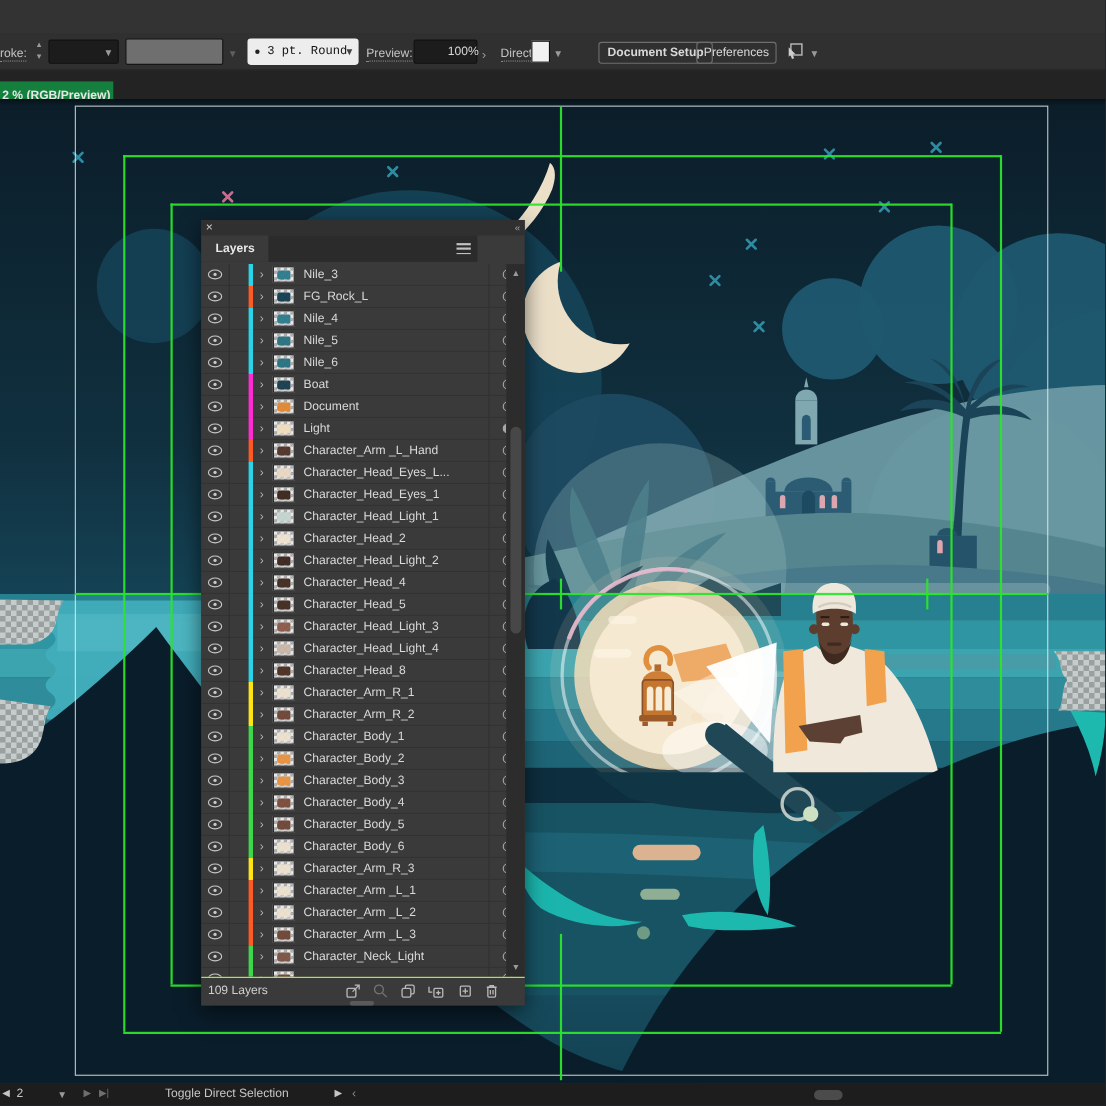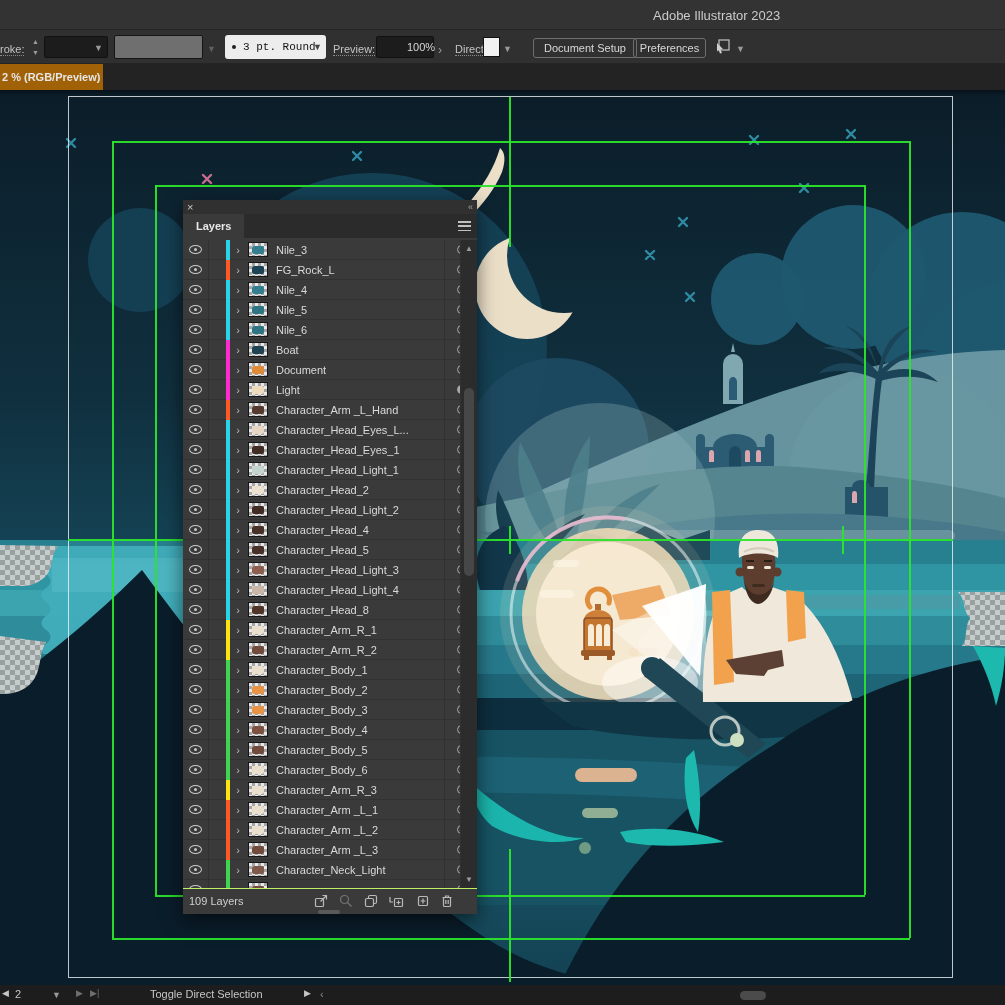--- a/index.html
+++ b/index.html
@@ -20,35 +20,35 @@
   .swatch-gray{position:absolute;left:114px;top:5px;width:89px;height:24px;background:#6f6f6f;border:1px solid #151515;border-radius:2px;}
   .brush-pill{position:absolute;left:225px;top:5px;width:101px;height:24px;background:#ededed;border-radius:3px;color:#131313;font-size:11px;line-height:24px;}
   .brush-pill .dot{position:absolute;left:7px;top:10px;width:4px;height:4px;border-radius:50%;background:#222;}
   .brush-pill .txt{position:absolute;left:18px;font-family:Liberation Mono, monospace;}
   .brush-pill .bchev{position:absolute;right:4px;top:0;color:#444;font-size:9px;}
   .tb-btn{position:absolute;top:8px;height:20px;border:1px solid #6e6e6e;border-radius:3px;color:#d8d8d8;font-size:11px;line-height:18px;text-align:center;background:transparent;}
   .style-swatch{position:absolute;left:483px;top:7px;width:17px;height:20px;background:#f2f2f2;border:1px solid #111;}
 
   
   .tabbar{position:absolute;left:0;top:64px;width:1005px;height:26px;background:#232323;}
-  .doc-tab{position:absolute;left:0;top:0;width:103px;height:26px;background:#a16207;color:#e6e6e6;font-size:11px;font-weight:bold;line-height:26px;padding-left:2px;white-space:nowrap;overflow:hidden;}
+  .doc-tab{position:absolute;left:0;top:10px;width:103px;height:26px;background:#15803d;color:#e6e6e6;font-size:11px;font-weight:bold;line-height:26px;padding-left:2px;white-space:nowrap;overflow:hidden;}
 
   
   .canvas{position:absolute;left:0;top:90px;width:1005px;height:895px;overflow:hidden;background:#0b1d29;}
   .artboard-border{position:absolute;left:68px;top:6px;width:885px;height:882px;border:1px solid rgba(238,243,245,.8);}
   .guide{position:absolute;background:#2be52b;opacity:.95;}
   .gv{width:2px;} .gh{height:2px;}
   .topshadow{position:absolute;left:0;top:0;width:1005px;height:6px;background:linear-gradient(rgba(0,0,0,.4),rgba(0,0,0,0));}
 
   
   .panel{position:absolute;left:183px;top:200px;width:294px;height:714px;background:#3a3a3a;box-shadow:0 6px 18px rgba(0,0,0,.55);font-size:11px;color:#d9d9d9;}
   .panel-grip-top{position:absolute;left:0;top:0;width:294px;height:14px;background:#303030;}
   .panel-close{position:absolute;left:4px;top:0px;color:#c9c9c9;font-size:11px;line-height:14px;}
   .panel-collapse{position:absolute;right:5px;top:0px;color:#a5a5a5;font-size:9px;line-height:14px;letter-spacing:-1px;}
-  .panel-tabs{position:absolute;left:0;top:14px;width:294px;height:24px;background:#2b2b2b;}
+  .panel-tabs{position:absolute;left:0;top:14px;width:251px;height:24px;background:#2b2b2b;}
   .panel-tab{position:absolute;left:0;top:0;height:24px;padding:0 13px;background:#3a3a3a;color:#e8e8e8;font-weight:bold;line-height:24px;}
   .panel-menu{position:absolute;right:6px;top:7px;width:13px;height:10px;display:flex;flex-direction:column;justify-content:space-between;}
   .panel-menu i{display:block;height:1.5px;background:#c0c0c0;}
   .rows{position:absolute;left:0;top:40px;width:294px;height:648px;overflow:hidden;background:#3a3a3a;}
   .lrow{position:relative;width:294px;height:20px;border-bottom:1px solid #323232;display:flex;align-items:center;}
   .cell-eye{width:26px;height:20px;display:flex;align-items:center;justify-content:center;border-right:1px solid #313131;flex:none;}
   .eye{width:13px;height:9px;border:1.5px solid #c9c9c9;border-radius:55%;position:relative;}
   .eye::after{content:'';position:absolute;inset:0;margin:auto;width:3.5px;height:3.5px;border-radius:50%;background:#c9c9c9;}
   .cell-lock{width:17px;flex:none;height:20px;}
   .cbar{width:4px;height:20px;flex:none;}
@@ -76,23 +76,20 @@
   .statusbar{position:absolute;left:0;top:985px;width:1005px;height:20px;background:#1d1d1d;color:#c6c6c6;font-size:11px;}
   .sb{position:absolute;top:3px;}
   .sb-dim{color:#6f6f6f;}
   .sb-pill{position:absolute;left:740px;top:6px;width:26px;height:9px;border-radius:5px;background:#4b4b4b;}
 </style>
 </head>
 <body>
 
 <div class="app">
 
-  <div class="titlebar">
-    <span class="title">Adobe Illustrator 2023</span>
-  </div>
 
   <div class="toolbar">
     <span class="tb-label" style="left:0px;">roke:</span>
     <span class="stepper">
         <span>▲</span>
         <span>▼</span>
       </span>
     <span class="tb-field" style="left:44px;width:64px;">
         <span class="chev" style="position:absolute;right:4px;top:1px;">▼</span>
       </span>
@@ -102,21 +99,21 @@
       <span class="dot"></span>
       <span class="txt">3 pt. Round</span>
       <span class="bchev">▼</span>
     </span>
     <span class="tb-label" style="left:333px;">Preview:</span>
     <span class="tb-field" style="left:376px;width:58px;padding-left:30px;">100%</span>
     <span style="position:absolute;left:438px;top:13px;color:#9a9a9a;font-size:12px;">›</span>
     <span class="tb-label" style="left:455px;">Direct:</span>
     <span class="style-swatch"></span>
     <span class="chev" style="position:absolute;left:503px;top:14px;">▼</span>
-    <span class="tb-btn" style="left:533px;width:104px;">Document Setup</span>
+    <span class="tb-btn" style="left:544px;width:104px;font-weight:bold;">Document Setup</span>
     <span class="tb-btn" style="left:633px;width:73px;">Preferences</span>
     <span class="abs" style="left:713px;top:9px;width:18px;height:16px;">
       <svg width="18" height="16" viewBox="0 0 18 16">
           <rect x="6" y="1" width="10" height="10" fill="none" stroke="#b9b9b9" stroke-width="1.3"></rect>
           <path d="M4 4 L10 10 L7.5 10.5 L9 14 L7 14.6 L5.6 11 L4 12.6 Z" fill="#cfcfcf"></path>
         </svg>
     </span>
     <span class="chev" style="position:absolute;left:736px;top:14px;">▼</span>
   </div>
 

